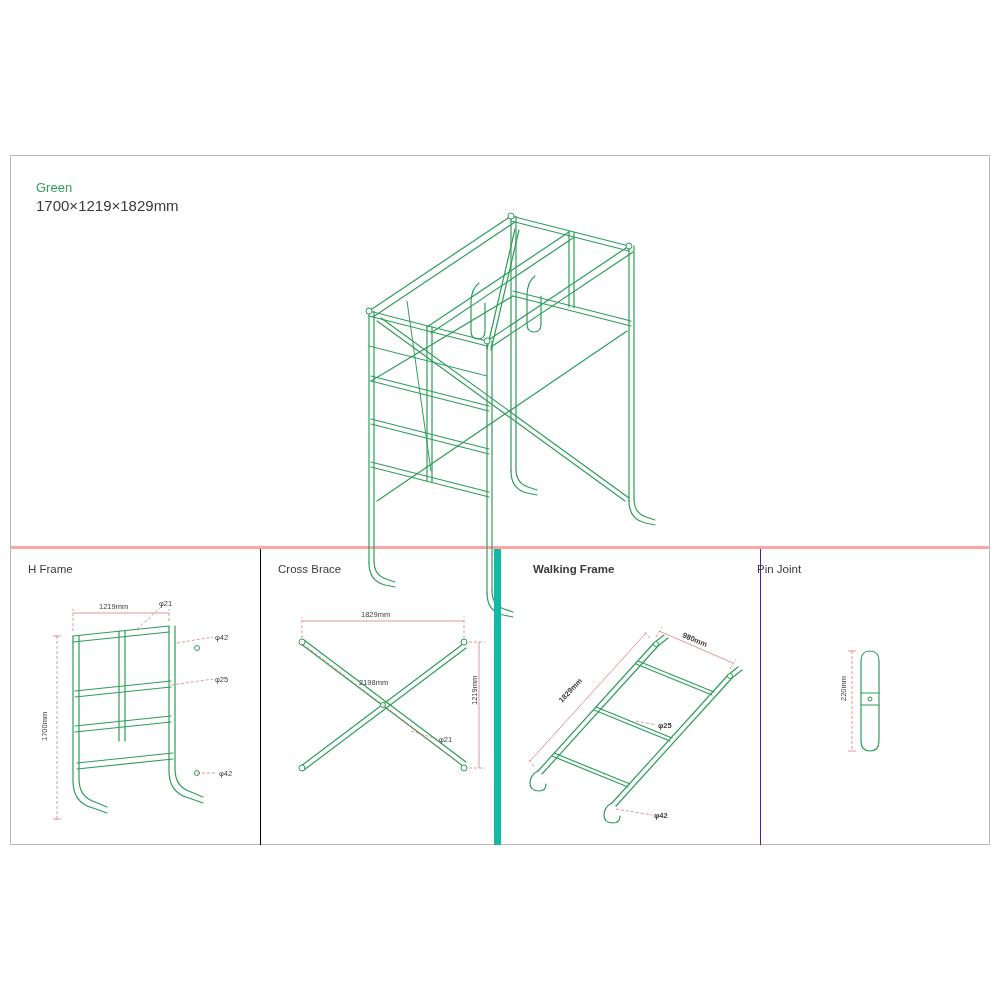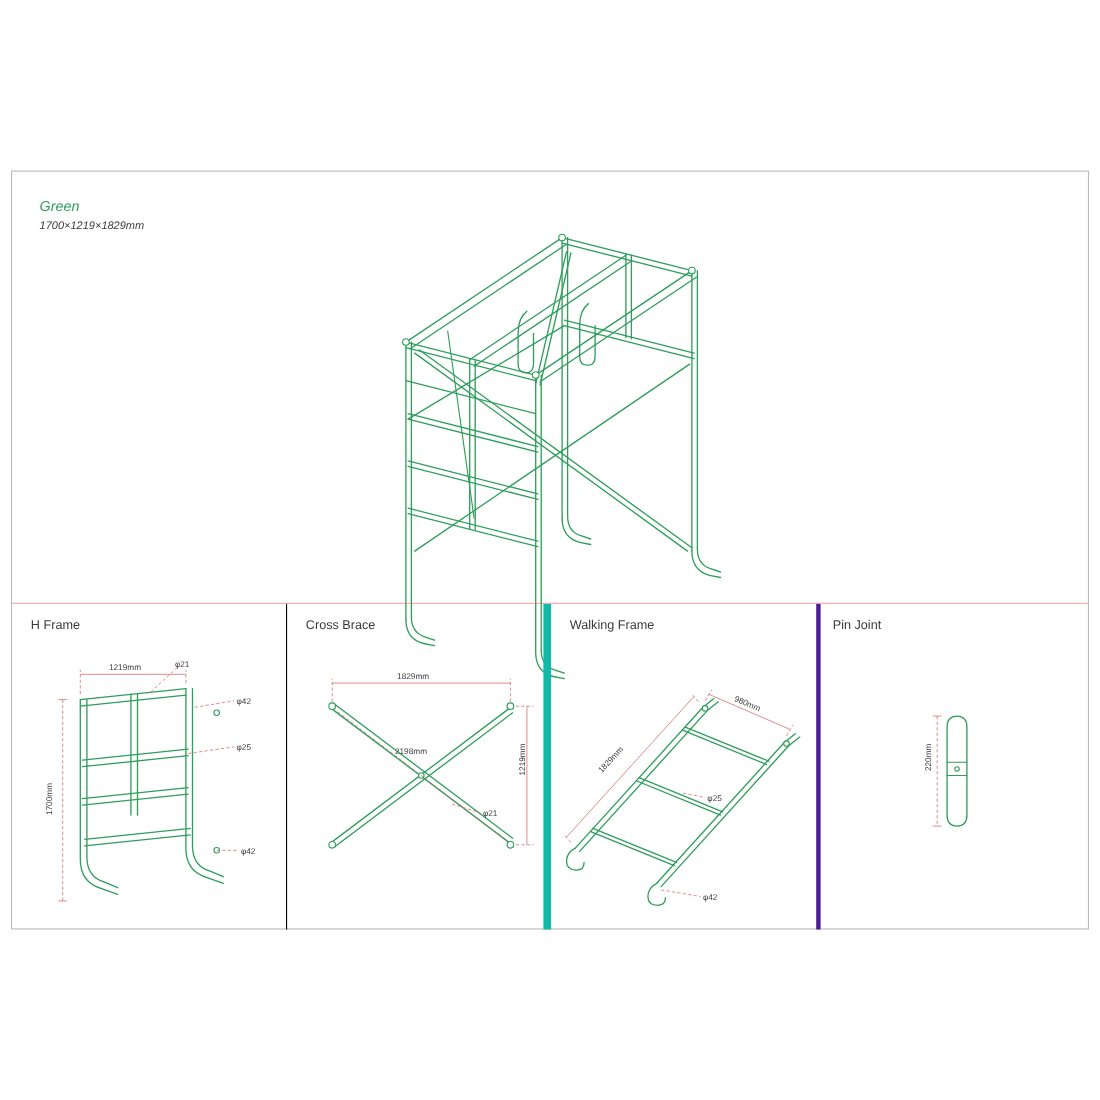--- a/index.html
+++ b/index.html
@@ -27,56 +27,55 @@
   }
 
   
   #main-panel {
     position: absolute;
     left: 0;
     top: 0;
     width: 978px;
     height: 393px;
     box-sizing: border-box;
-    border-bottom: 1px solid #fca5a5;
-    font-style: italic;
+    border-bottom: 3px solid #fca5a5;
   }
   #title-block {
     position: absolute;
     left: 25px;
     top: 23px;
   }
   #color-name {
     font-size: 13px;
     color: #2e9e5b;
     line-height: 18px;
   }
   #dimensions {
-    font-size: 10px;
+    font-size: 15px;
     color: #3a3a3a;
     line-height: 17px;
   }
   #main-drawing {
     position: absolute;
     left: 300px;
     top: 15px;
     width: 400px;
     height: 375px;
   }
 
   
   .cell {
     position: absolute;
     top: 393px;
     height: 296px;
     box-sizing: border-box;
   }
   #cell-h-frame      { left: 0;     width: 250px; border-right: 1px solid #000000; }
   #cell-cross-brace  { left: 250px; width: 240px; border-right: 7px solid #14b8a6; }
-  #cell-walking      { left: 490px; width: 245px; border-right: 4px solid #4c1d95; }
+  #cell-walking      { left: 505px; width: 245px; border-right: 1px solid #4c1d95; font-weight: bold; }
   #cell-pin-joint    { left: 729px; width: 243px; }
 
   .cell-title {
     position: absolute;
     left: 17px;
     top: 14px;
     font-size: 11.5px;
     color: #3a3a3a;
   }
   .cell-drawing {

